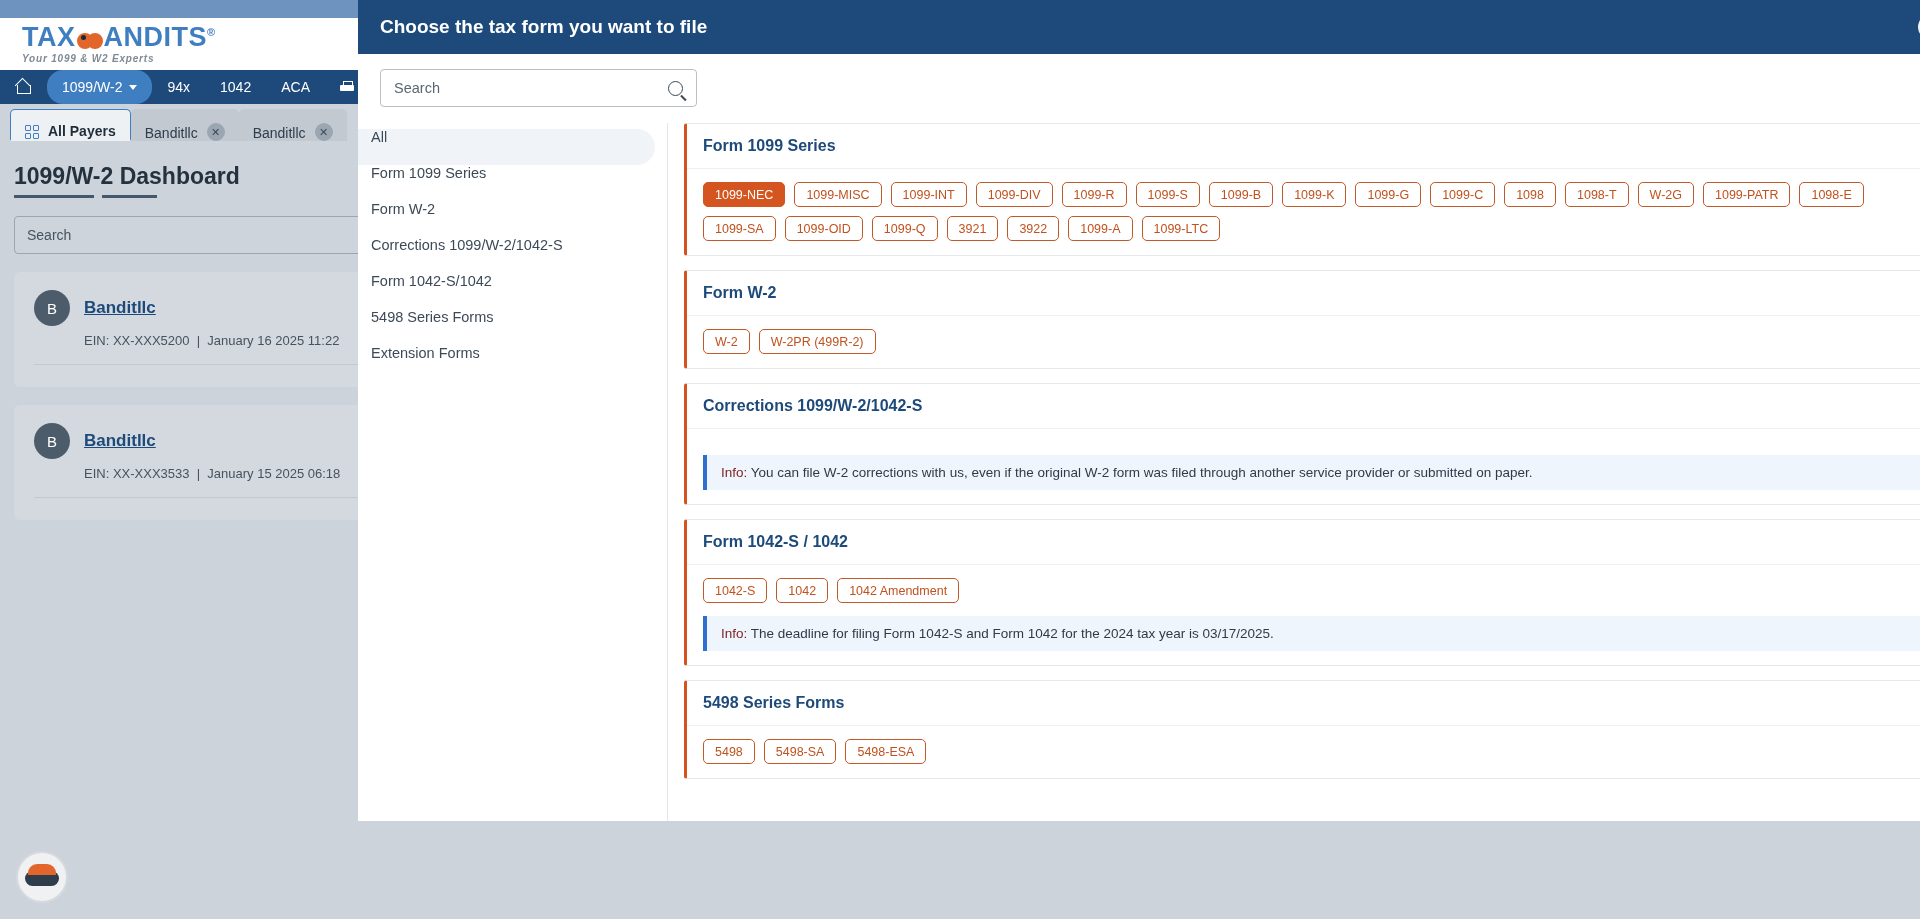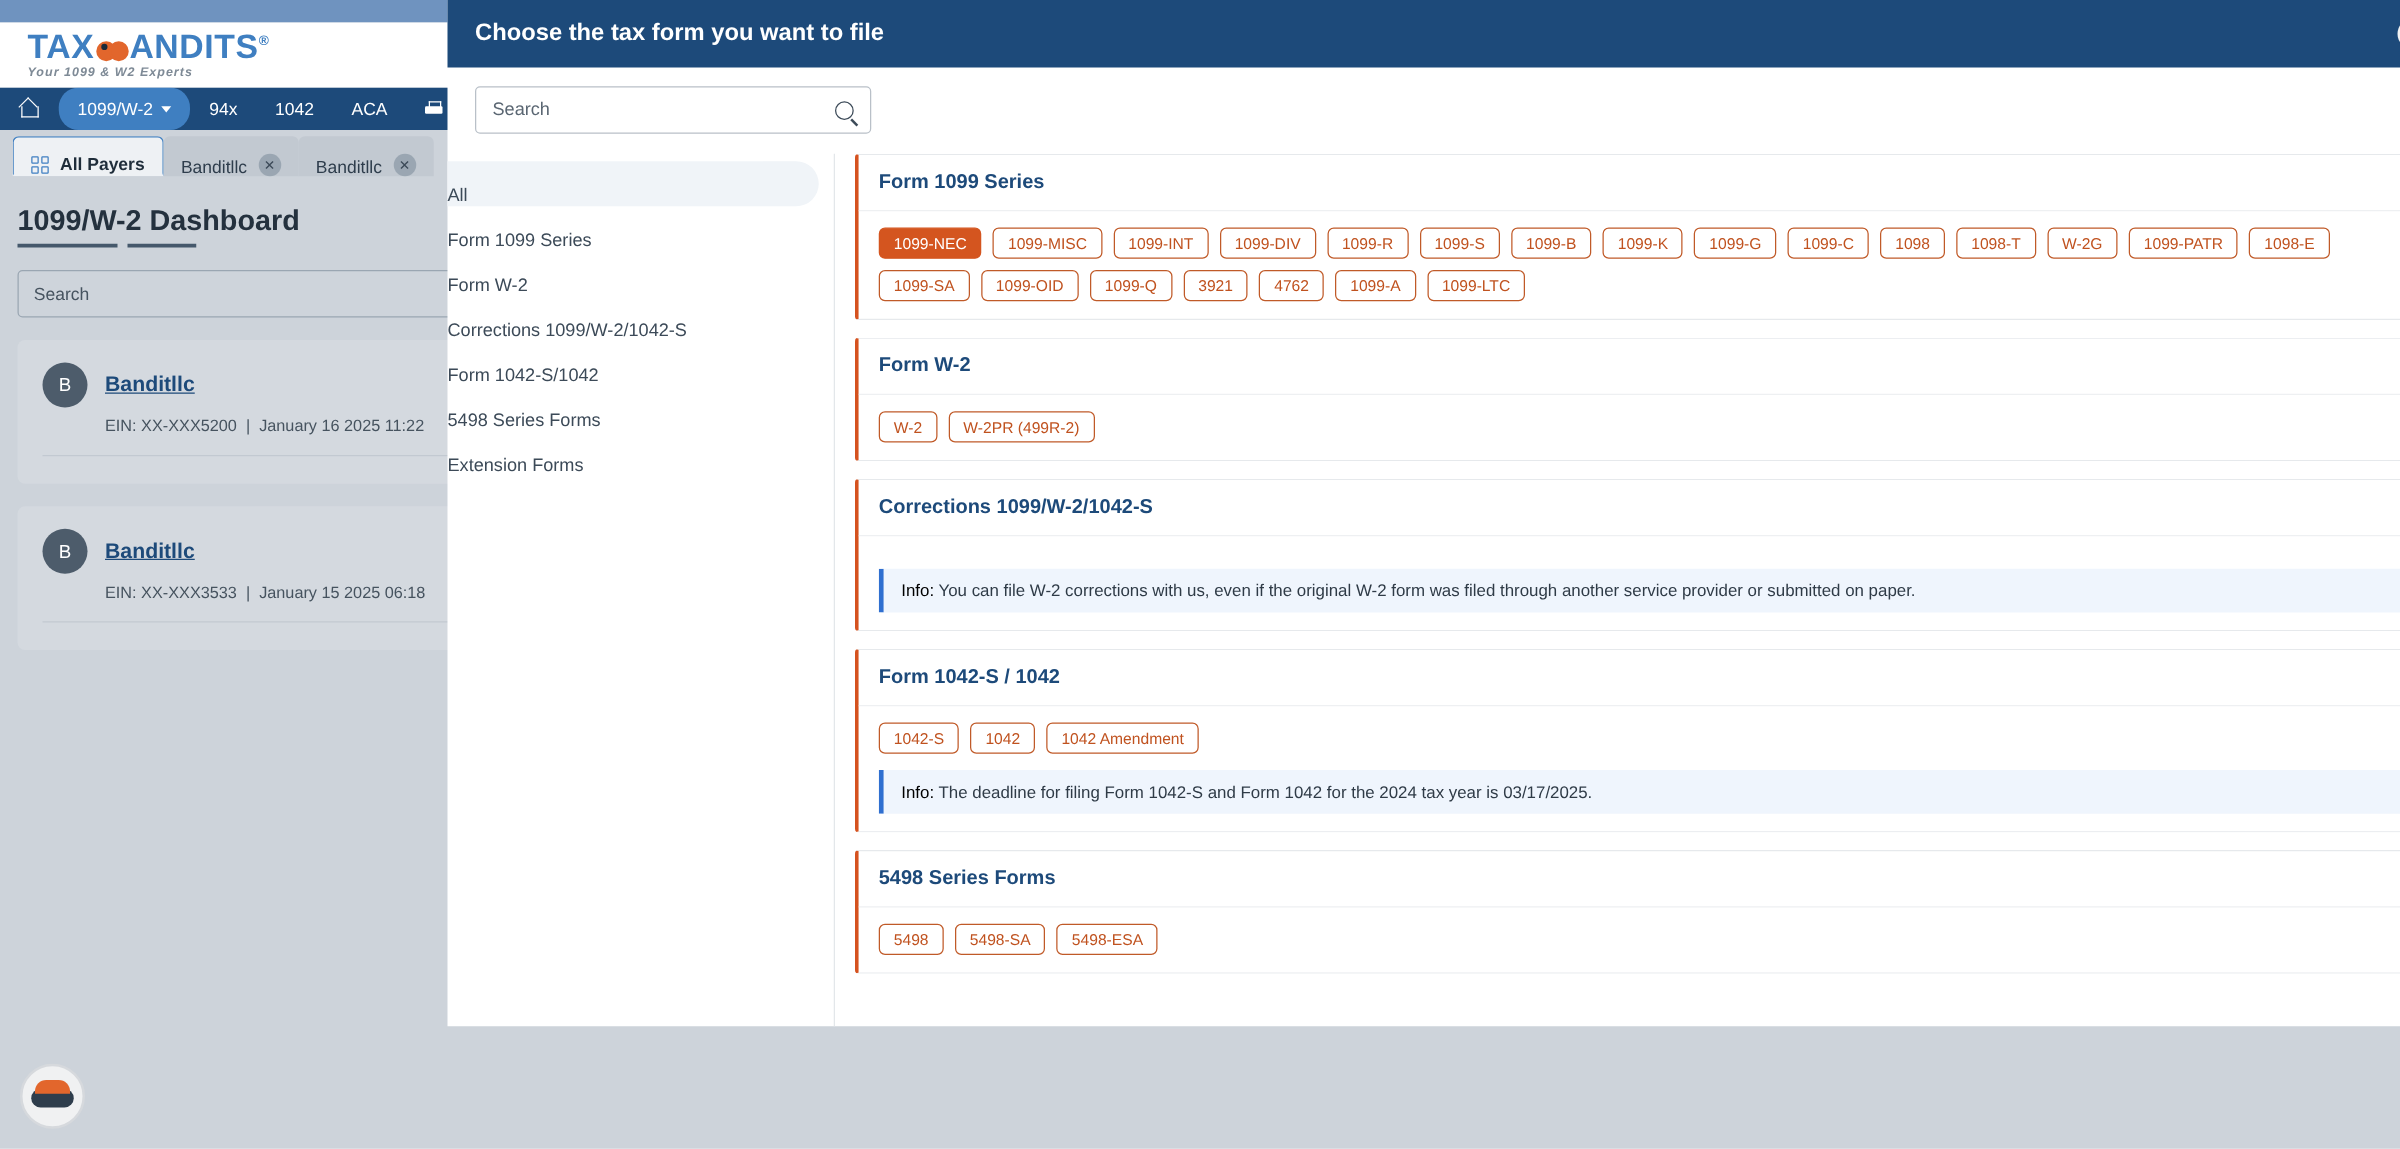--- a/index.html
+++ b/index.html
@@ -125,21 +125,21 @@
     font-family:"Liberation Sans", sans-serif; width: 250px; background:transparent;
   }
   .modal-searchbox input::placeholder { color:#5a6672; }
   .mag { width:15px;height:15px;border:1.8px solid #3c4a58;border-radius:50%;position:relative;}
   .mag::after{content:'';position:absolute;right:-5px;bottom:-4px;width:7px;height:1.8px;background:#3c4a58;transform:rotate(45deg);}
 
   .modal-body { flex:1; display:flex; margin-top: 16px; min-height: 0; }
 
   .cat-list { width: 310px; padding-top: 6px; border-right:1px solid #e3e7ea; }
   .cat-item {
-    height: 36px; display:flex; align-items:flex-end; 
+    height: 36px; display:flex; align-items:flex-start; padding-left: 13px;
     font-size: 14.5px; color:#3c4a58; margin-bottom: 0;
   }
   .cat-item.active { background:#f0f4f8; border-radius: 0 18px 18px 0; margin-right: 12px; }
 
   .forms-scroll { flex:1; overflow:hidden; padding: 0 22px 0 16px; position:relative; }
 
   .section {
     border:1px solid #e6e9ec; border-left:3px solid #d5521f;
     border-radius: 3px; margin-bottom: 14px; background:#fff;
   }
@@ -152,21 +152,21 @@
     border-radius:5px; height:25px; padding: 0 11px;
     display:flex; align-items:center; font-size: 12.5px; white-space: nowrap;
   }
   .chip.selected { background:#d4551f; border-color:#d4551f; color:#ffffff; }
   .chip.disabled { background:#ccd2d9; border-color:#b6bec7; color:#5a6672; }
 
   .info-box {
     margin-top: 13px; background:#eff5fd; border-left:4px solid #2f6fd0;
     padding: 10px 14px; font-size: 13.5px; color:#2f3b47; border-radius: 0 2px 2px 0;
   }
-  .info-box b { color:#000000; font-weight:400; }
+  .info-box b { color:#7f1d1d; font-weight:400; }
 
   .scrollbar {
     position:absolute; right: 4px; top: 4px; width: 7px; height: 270px;
     background:#c2c9d1; border-radius: 4px;
   }
 </style>
 </head>
 <body>
 
 <div id="app-background">
@@ -328,21 +328,21 @@
               <div class="chip">1099-C</div>
               <div class="chip">1098</div>
               <div class="chip">1098-T</div>
               <div class="chip">W-2G</div>
               <div class="chip">1099-PATR</div>
               <div class="chip">1098-E</div>
               <div class="chip">1099-SA</div>
               <div class="chip">1099-OID</div>
               <div class="chip">1099-Q</div>
               <div class="chip">3921</div>
-              <div class="chip">4762</div>
+              <div class="chip">3922</div>
               <div class="chip">1099-A</div>
               <div class="chip">1099-LTC</div>
             </div>
           </div>
         </div>
         <div class="section">
           <div class="section-head">
             <div class="section-title">Form W-2</div>
           </div>
           <div class="section-body">

